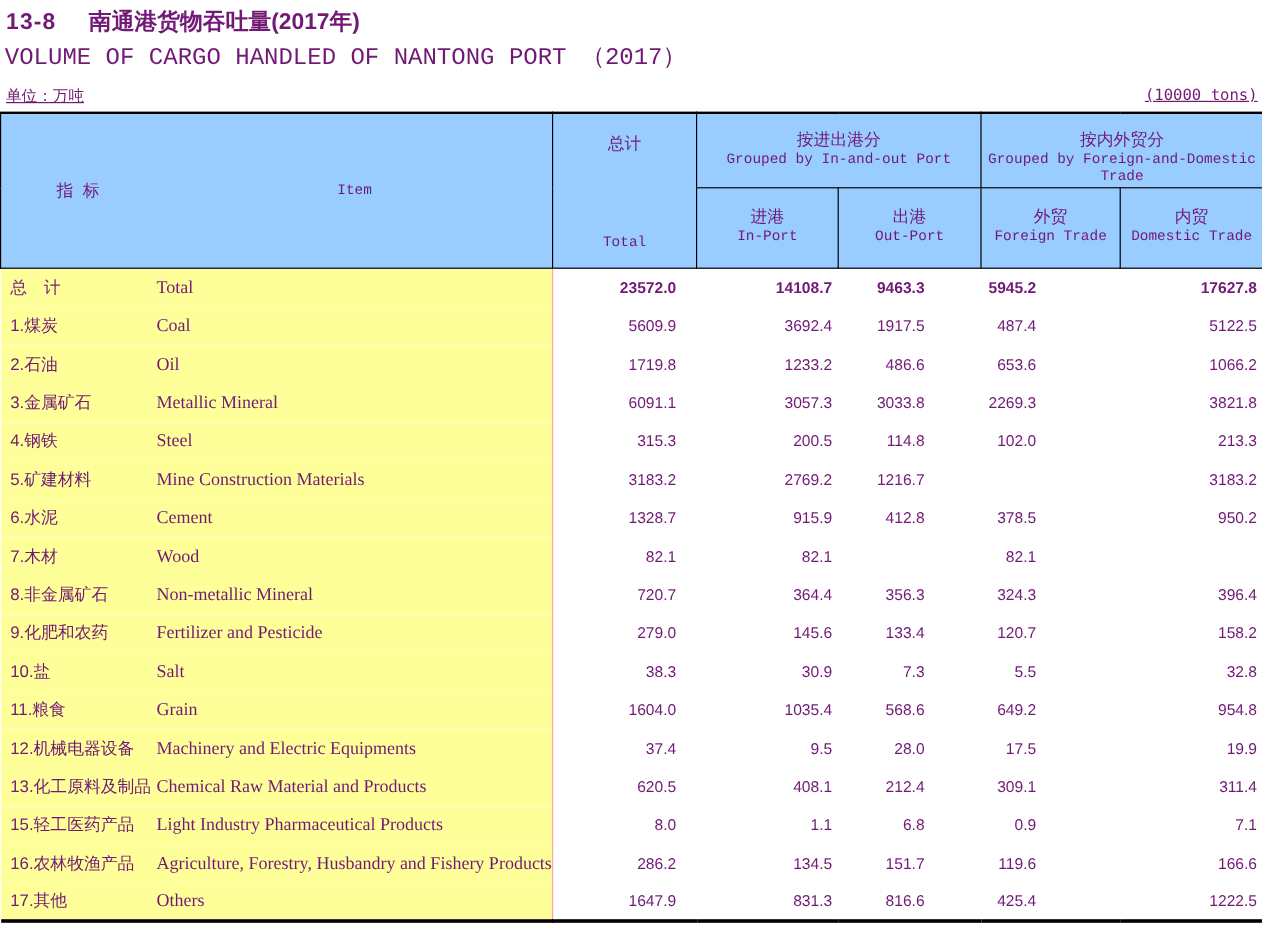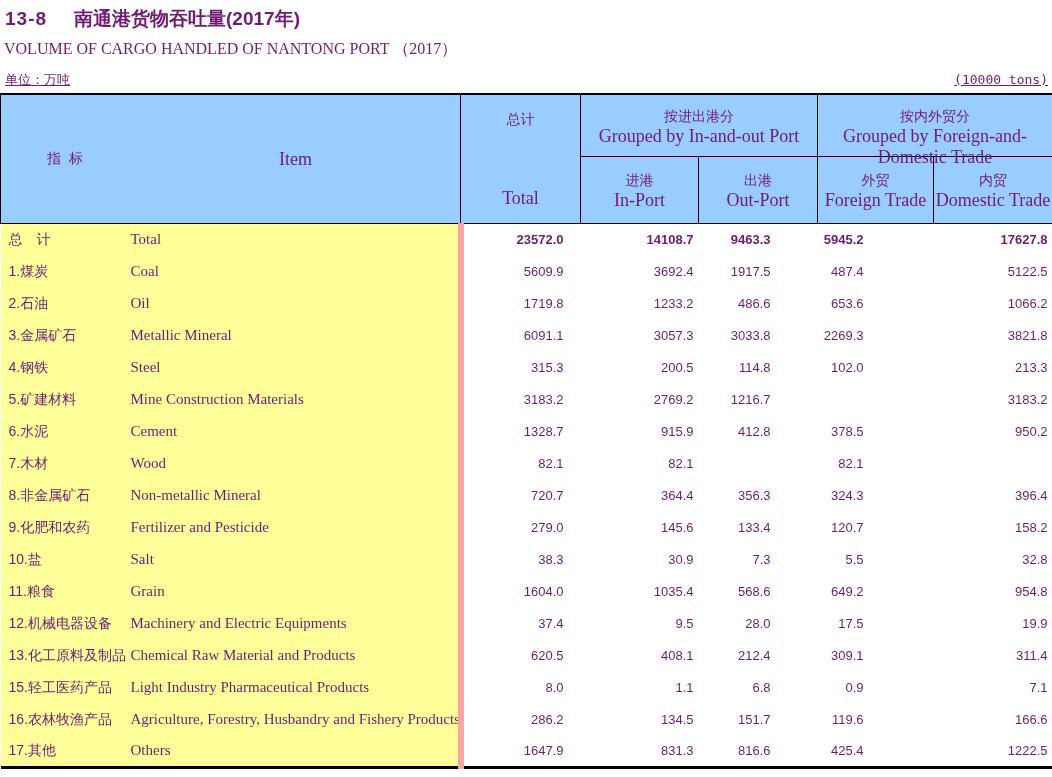--- a/index.html
+++ b/index.html
@@ -19,22 +19,22 @@
     align-items: baseline;
     padding: 7px 0 0 5px;
     font-family: "Liberation Sans", sans-serif;
     font-weight: bold;
     font-size: 19px;
     line-height: 23px;
   }
   .title-row .tno { margin-right: 27px; letter-spacing: 1px; }
   .title-en {
     padding: 7px 0 0 4px;
-    font-family: Liberation Serif, serif;
-    font-size: 16px;
+    font-family: Liberation Mono, monospace;
+    font-size: 20px;
     line-height: 24px;
   }
   .unit-row {
     display: flex;
     justify-content: space-between;
     align-items: flex-end;
     margin-top: 11px;
     padding: 0 4px 0 5px;
     font-size: 13px;
     line-height: 15px;
@@ -53,21 +53,21 @@
     border-bottom: 3px solid #000;
   }
   thead th {
     background: #99CCFF;
     border: 1px solid #000;
     font-weight: normal;
     padding: 0;
     vertical-align: middle;
   }
   .hd-cn { font-size: 14px; font-family: "Liberation Sans", sans-serif; }
-  .hd-en { font-size: 18px; font-family: Liberation Serif, serif; }
+  .hd-en { font-size: 12px; font-family: Liberation Mono, monospace; }
 
   th.item-cell .pair {
     display: flex;
     align-items: center;
     height: 103px;
   }
   th.item-cell .pair .hd-cn { width: 130px; text-align: center; letter-spacing: 2px; }
   th.item-cell .pair .hd-en { flex: 1; text-align: center; }
 
   th.total-cell .stack {
@@ -92,21 +92,21 @@
     padding: 8px 0 7px;
   }
   thead .stack span, thead .stack2 span { display: block; text-align: center; }
   tr.hrow1 { height: 51px; }
   tr.hrow2 { height: 54px; }
 
   tbody tr { height: 32px; }
   tbody td { padding: 0; vertical-align: middle; }
   td.label {
     background: #FFFF99;
-    border-right: 6px solid #fca5a5;
+    border-right: 1px solid #fca5a5;
     padding-left: 8px;
     white-space: nowrap;
     overflow: hidden;
   }
   td.label .lbl-cn {
     display: inline-block;
     width: 122px;
     font-size: 14px;
     font-family: "Liberation Sans", sans-serif;
   }

